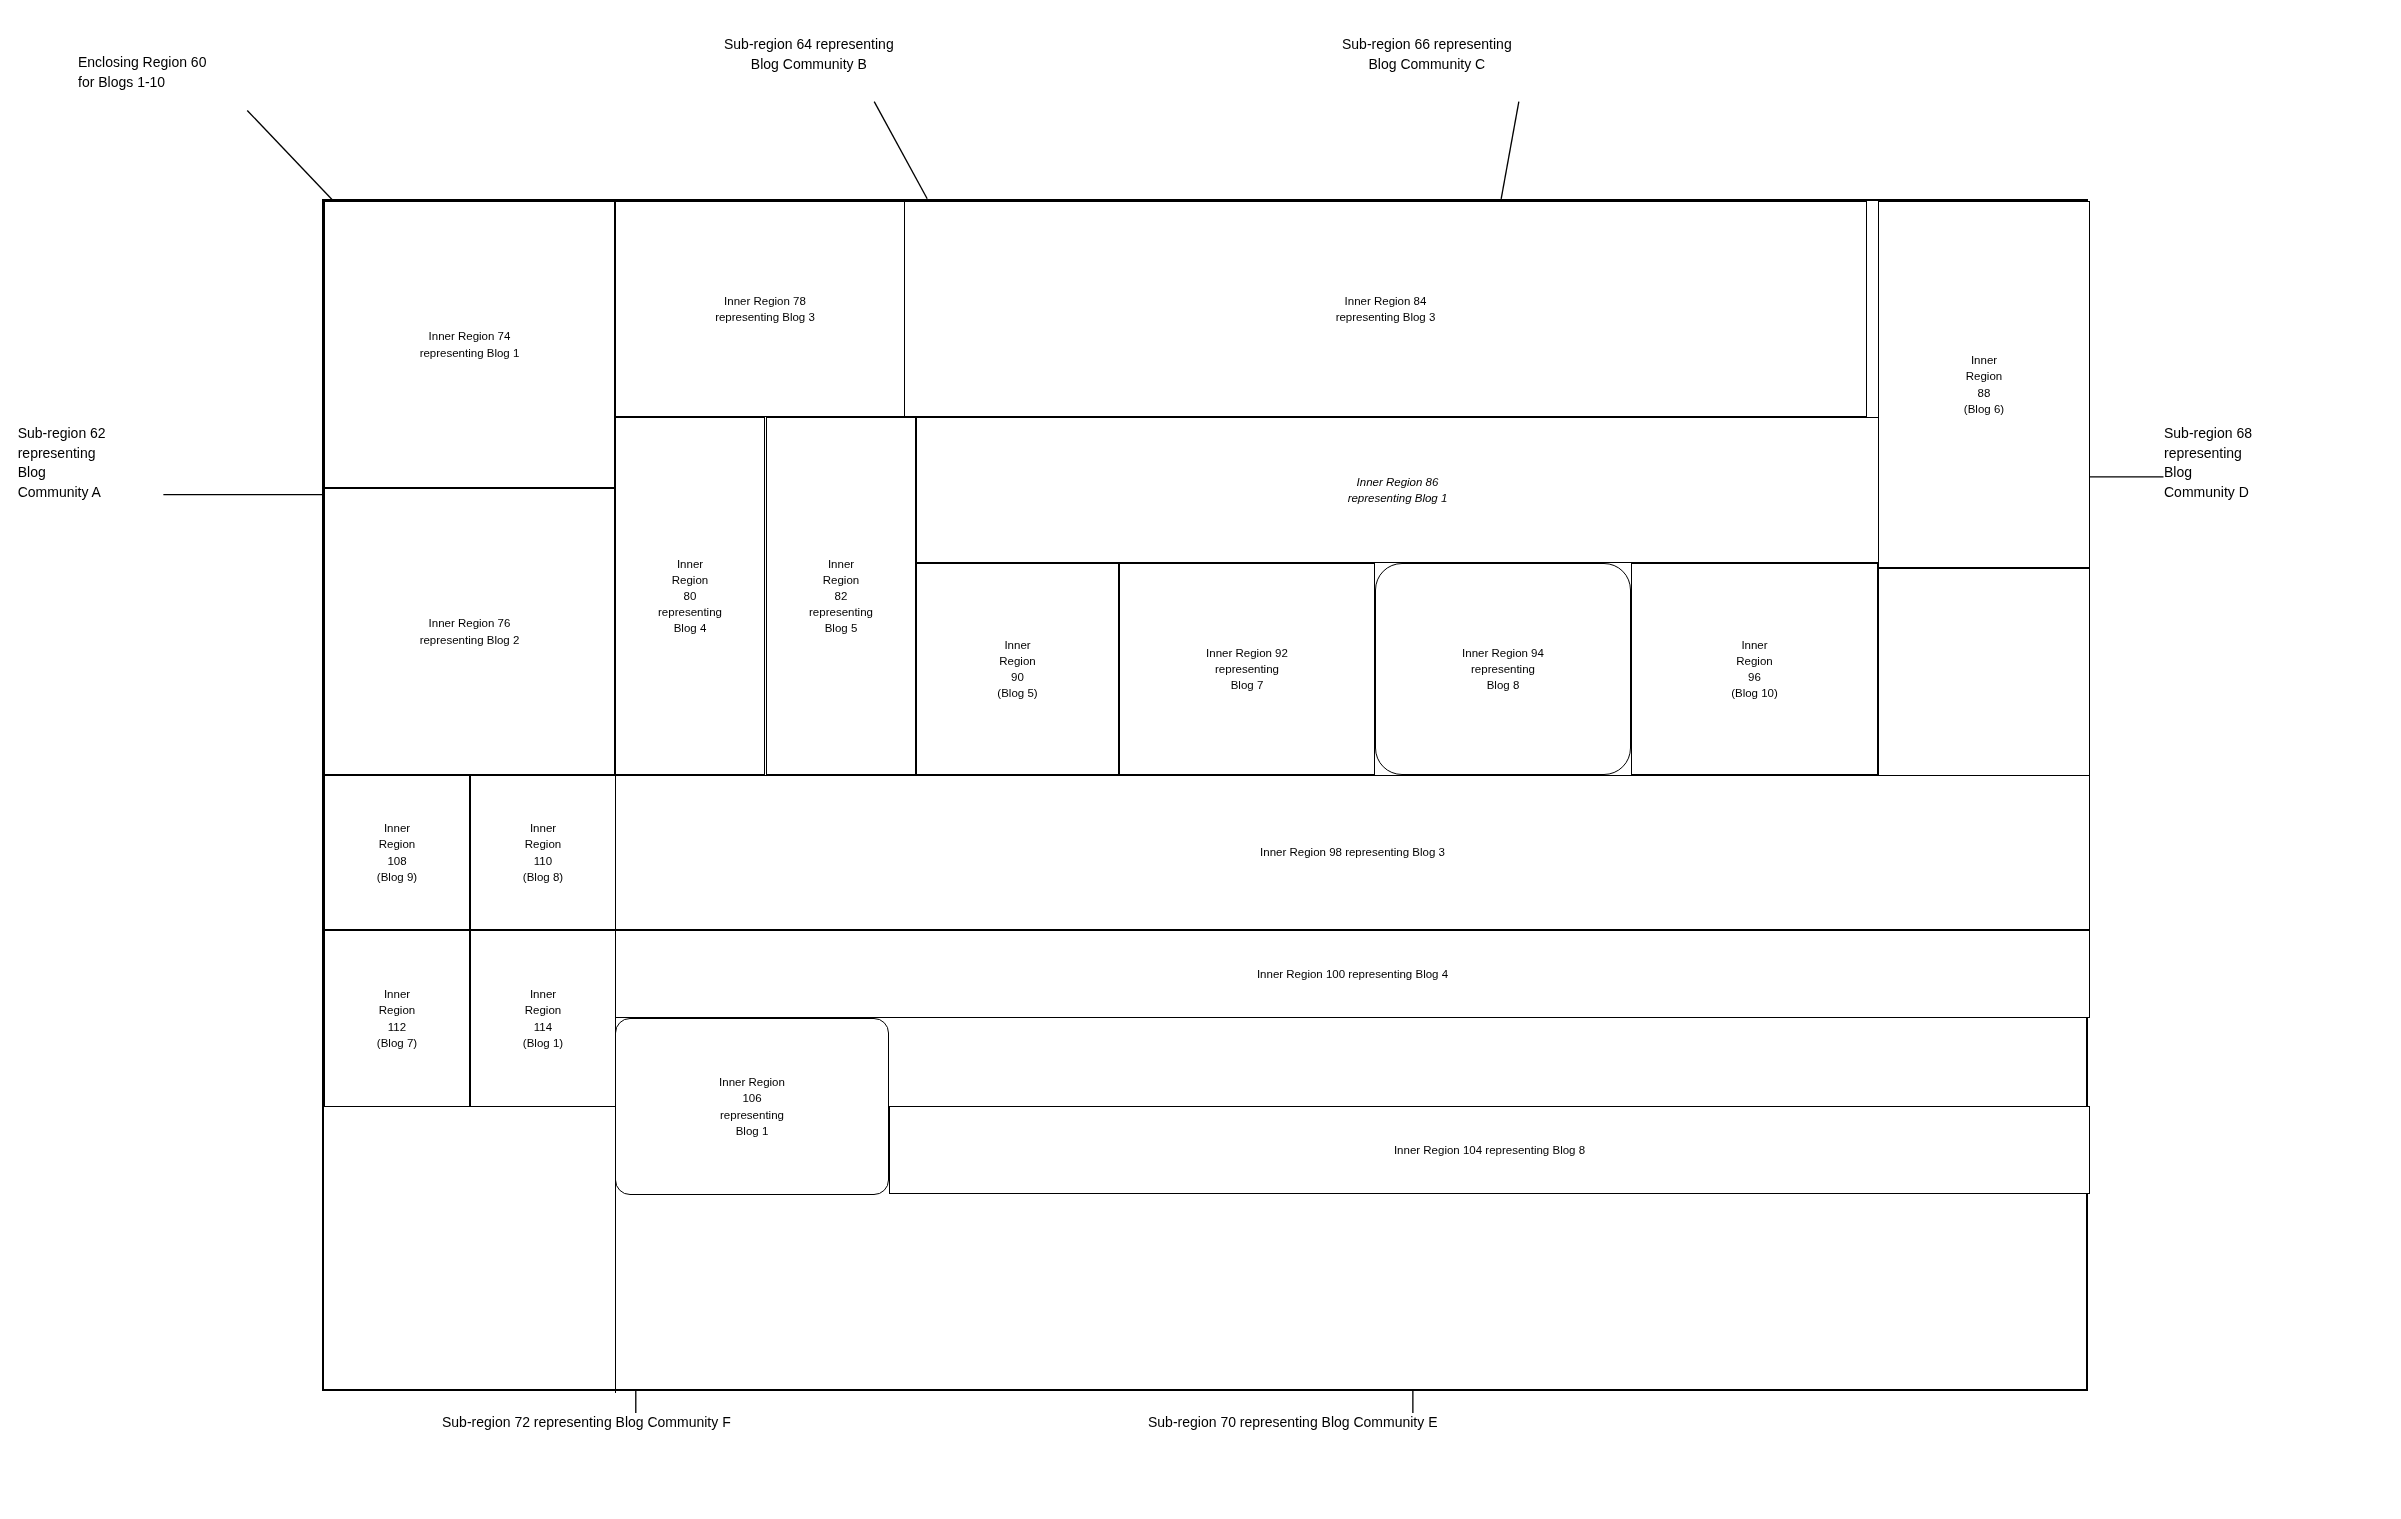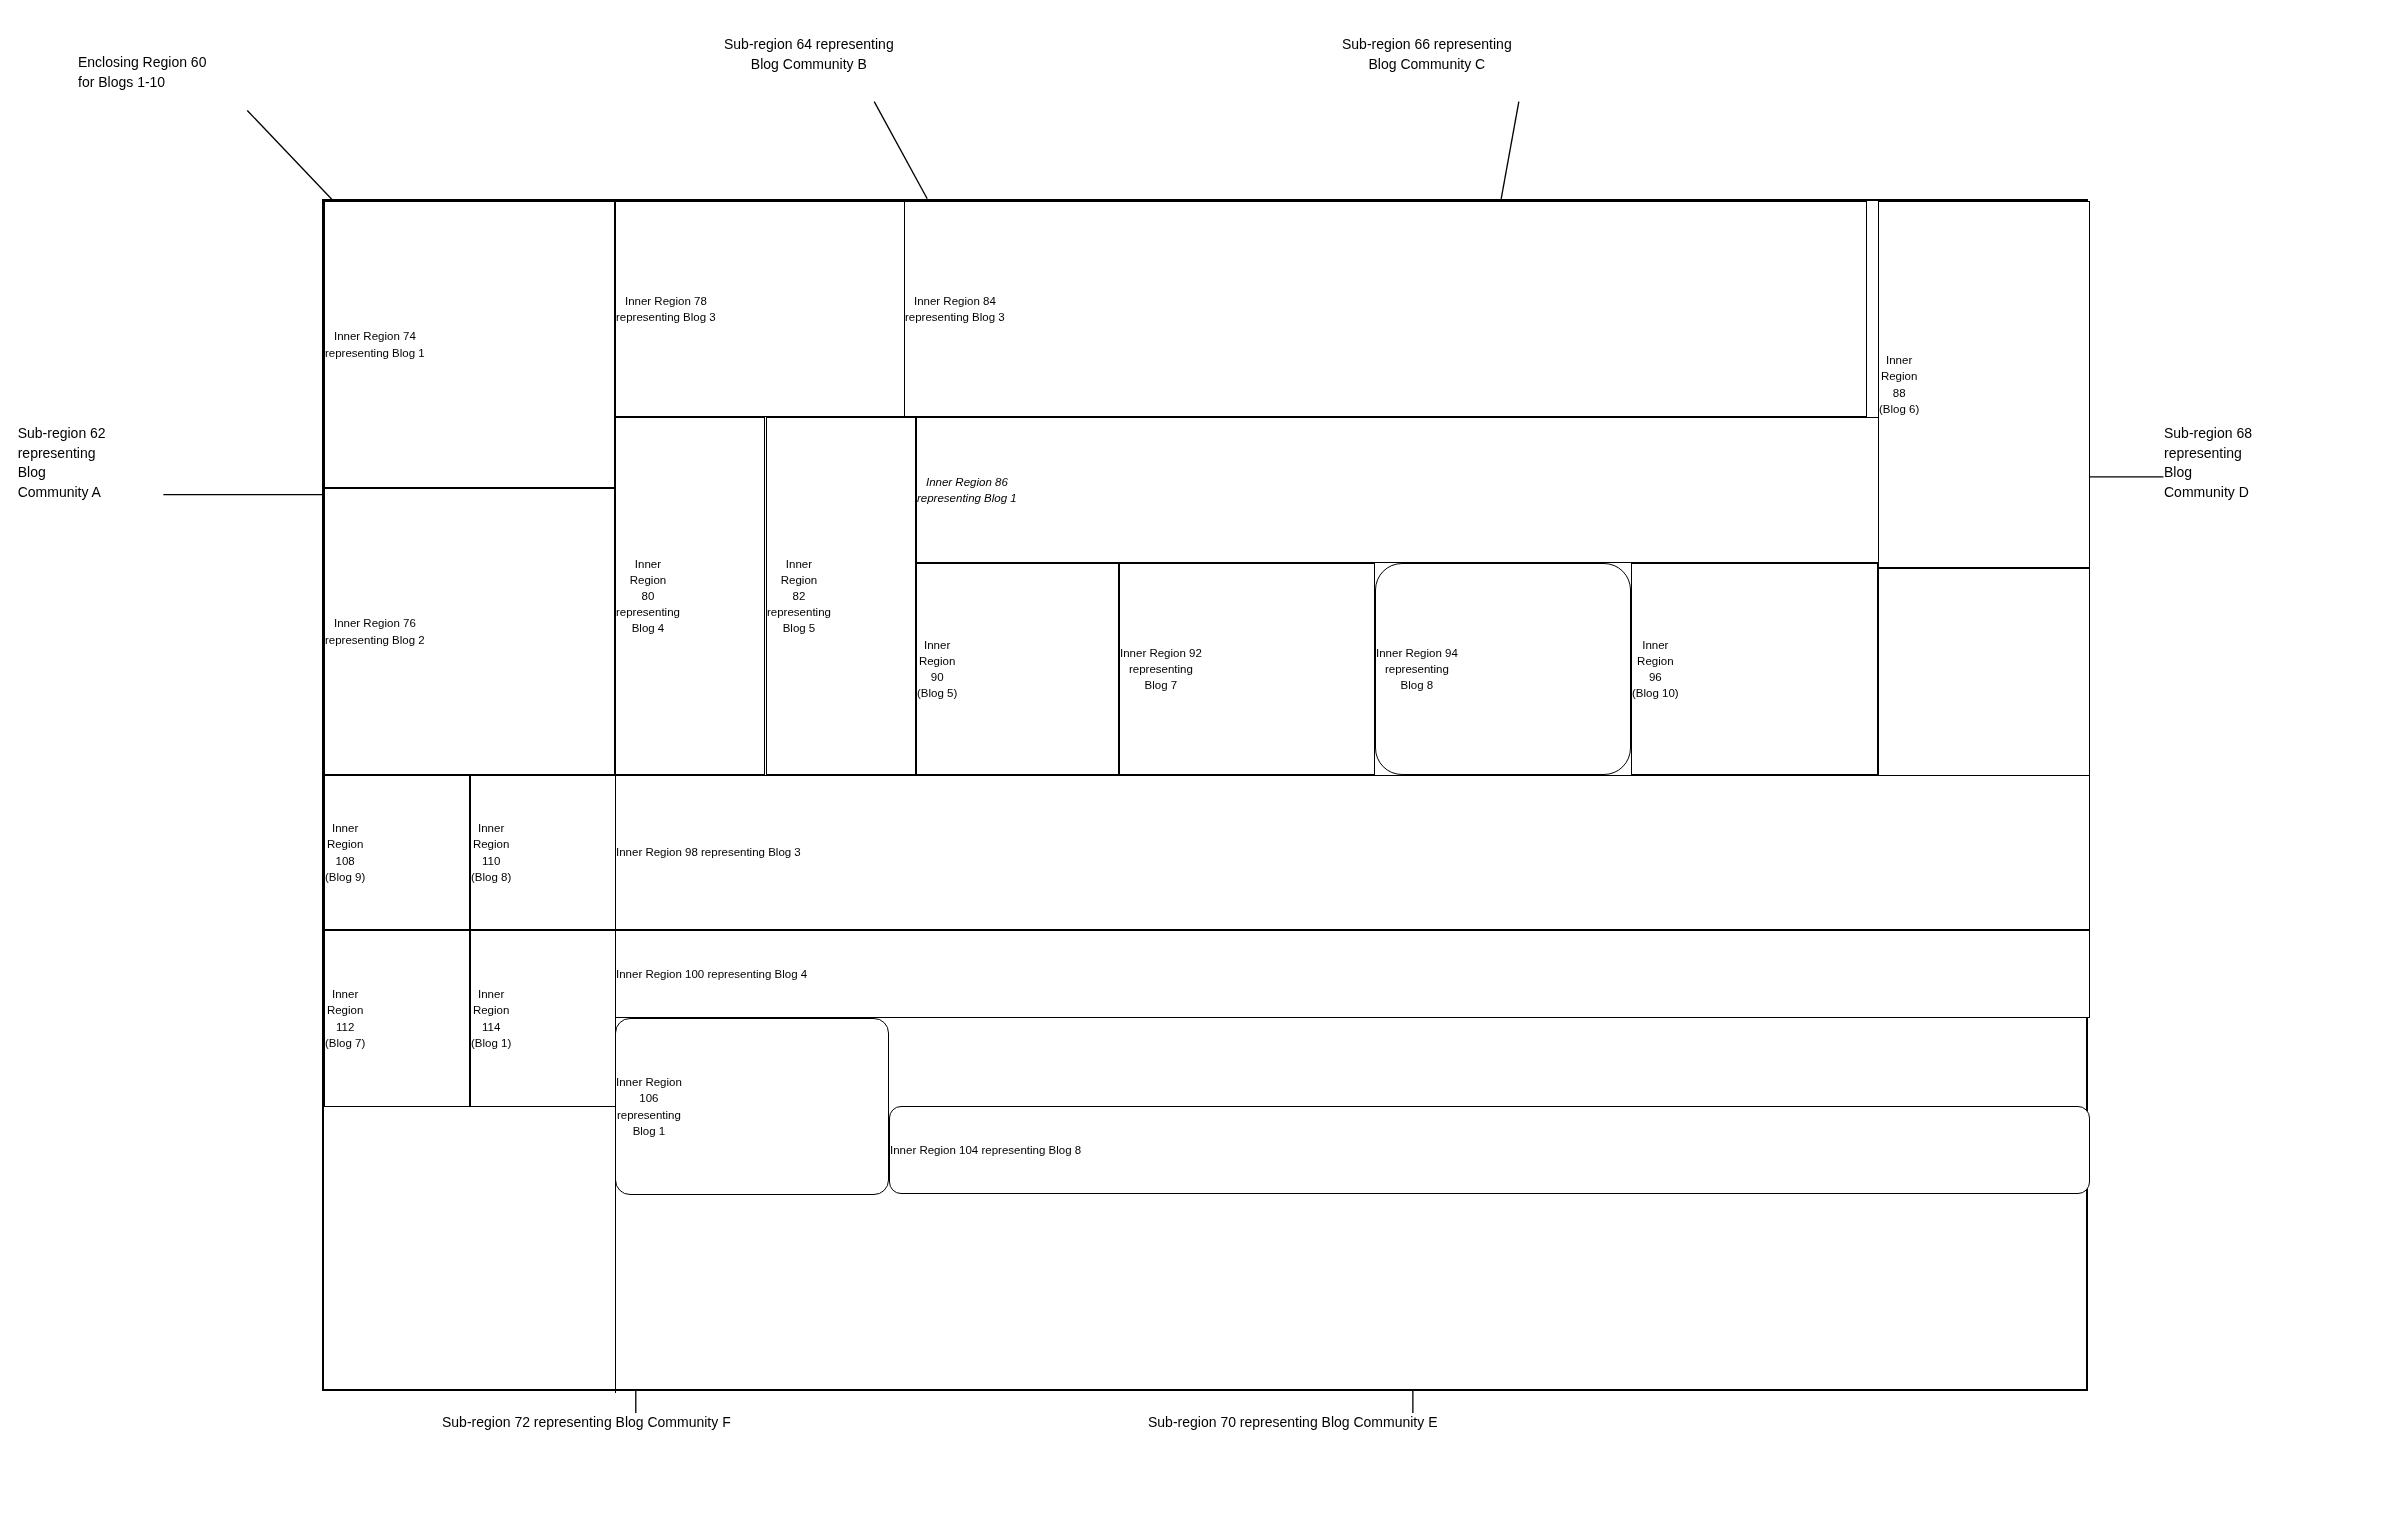--- a/index.html
+++ b/index.html
@@ -21,21 +21,21 @@
       color: #000;
     }
 
     
     .region {
       position: absolute;
       border: 1.8px solid #000;
       background: #fff;
       display: flex;
       align-items: center;
-      justify-content: flex-start;
+      justify-content: center;
       text-align: center;
       font-size: 11.5px;
       line-height: 1.4;
     }
   </style>
 </head>
 <body>
 
 <div style="position:relative; width:2401px; height:1519px;">
 
@@ -152,21 +152,21 @@
       <span>Inner Region 98 representing Blog 3</span>
     </div>
 
     <div class="region" style="left:291px;top:729px;width:1475px;height:88px;">
       <span>Inner Region 100 representing Blog 4</span>
     </div>
 
     <div class="region" style="left:291px;top:817px;width:274px;height:177px;border-radius:15px;">
       <span>Inner Region<br>106<br>representing<br>Blog 1</span>
     </div>
-    <div class="region" style="left:565px;top:905px;width:1201px;height:88px;border-radius:12px;">
+    <div class="region" style="left:565px;top:905px;width:1201px;height:88px;">
       <span>Inner Region 104 representing Blog 8</span>
     </div>
 
     <div style="position:absolute;left:0;top:574px;width:1766px;height:0;border-top:1.8px solid #000;"></div>
 
     <div style="position:absolute;left:291px;top:574px;width:0;height:618px;border-left:1.8px solid #000;"></div>
 
   </div>
 
 </div>

